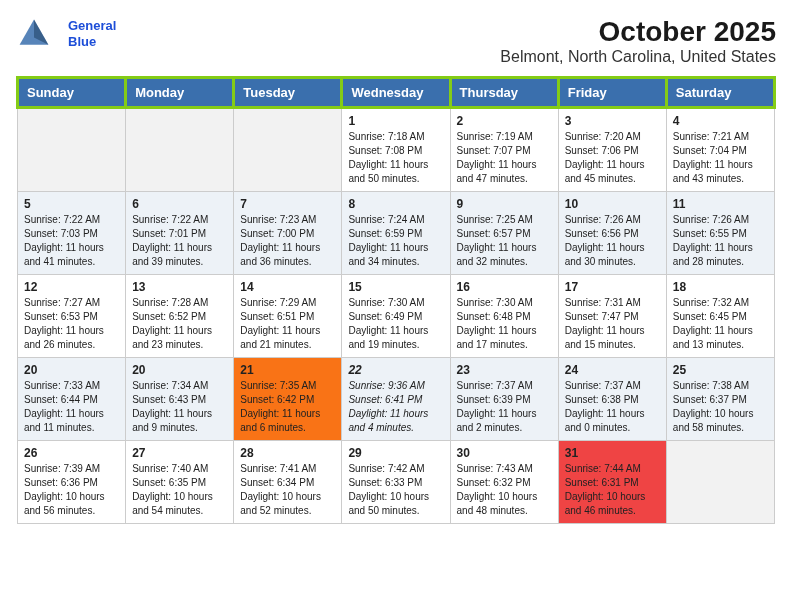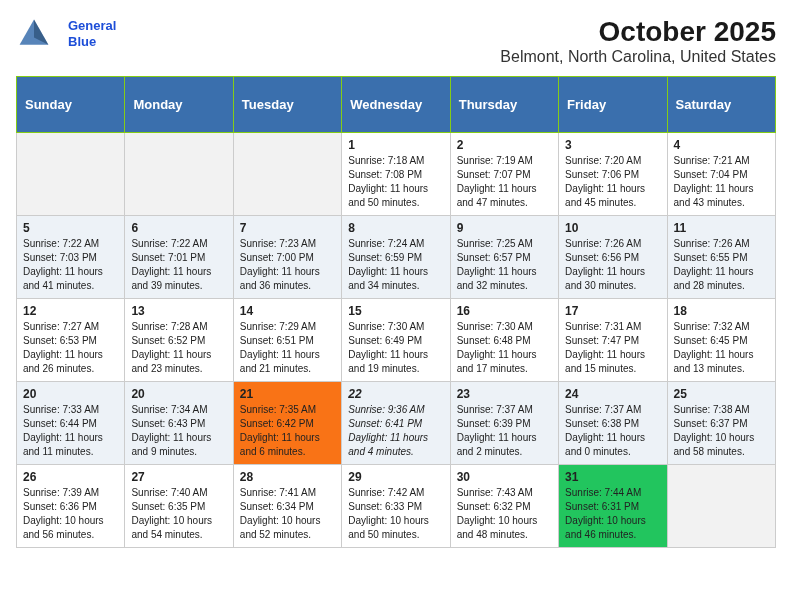--- a/index.html
+++ b/index.html
@@ -47,23 +47,23 @@
     }
     .calendar {
       width: 100%;
       border-collapse: collapse;
       border: 1px solid #ccc;
     }
     .calendar th {
       background: #3a6fad;
       color: #fff;
       font-size: 13px;
-      padding: 20px 8px;
+      padding: 6px 8px;
       text-align: left;
-      border: 1px solid #84cc16;
+      border: 3px solid #84cc16;
       font-weight: bold;
     }
     .calendar td {
       border: 1px solid #ccc;
       vertical-align: top;
       padding: 5px 6px;
       font-size: 10.5px;
       color: #222;
       width: calc(100% / 7);
       min-height: 80px;
@@ -339,21 +339,21 @@
 Daylight: 10 hours
 and 50 minutes.</div>
         </td>
         <td style="background: rgb(255, 255, 255);">
           <span class="day-number">30</span>
           <div class="day-info" style="white-space: pre-line;">Sunrise: 7:43 AM
 Sunset: 6:32 PM
 Daylight: 10 hours
 and 48 minutes.</div>
         </td>
-        <td style="background: #22c55e;">
+        <td style="background: #ef4444;">
           <span class="day-number">31</span>
           <div class="day-info" style="white-space: pre-line;">Sunrise: 7:44 AM
 Sunset: 6:31 PM
 Daylight: 10 hours
 and 46 minutes.</div>
         </td>
         <td class="empty" style="background: rgb(242, 242, 242);"></td>
       </tr>
     </tbody>
 </table>

